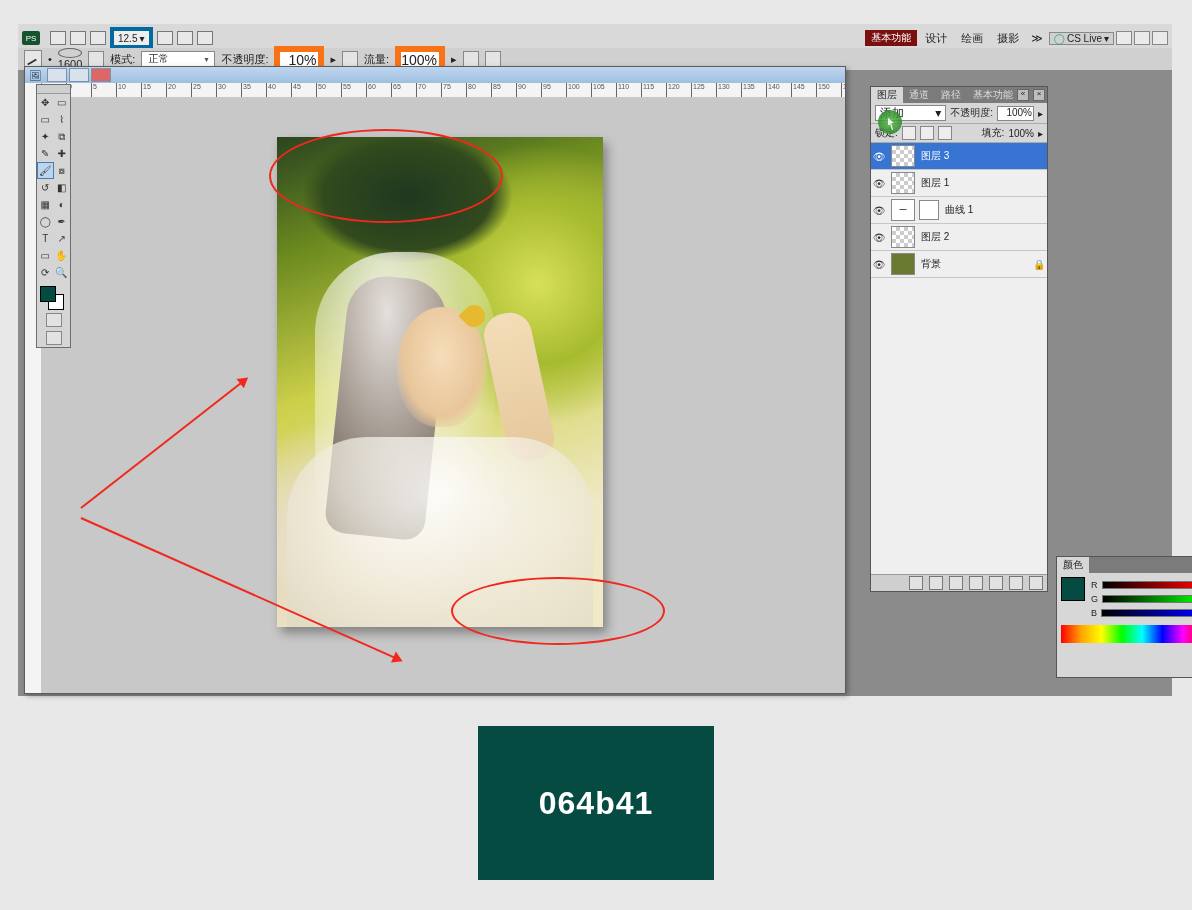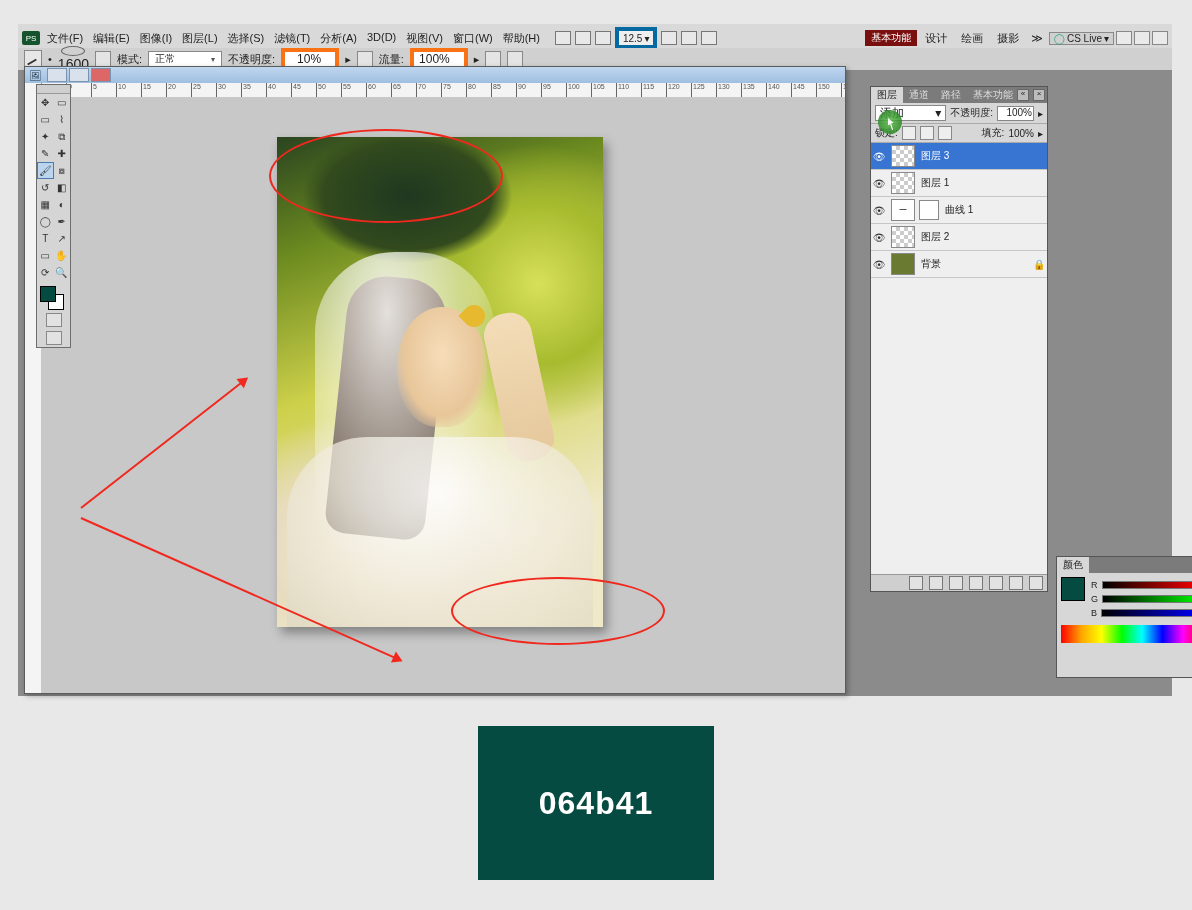--- a/index.html
+++ b/index.html
@@ -15,25 +15,25 @@
   .menubar .glyph{width:14px;height:12px;border:1px solid #777;background:#e8e8e8}
   .menubar .zoomsel{background:#eee;border:4px solid #0369a1;font-size:10px;padding:0 4px;height:14px;display:flex;align-items:center}
   .menubar .chip{background:#7a0f0f;color:#fff;font-size:10px;padding:1px 6px}
   .menubar .chip2{padding:1px 6px}
   .menubar .csl{background:#d0d0d0;border:1px solid #888;padding:0 4px;font-size:10px;display:flex;align-items:center;gap:2px}
   .menubar .winbtn{width:14px;height:12px;border:1px solid #888;background:#eaeaea}
   
   .optbar{position:absolute;left:0;top:24px;right:0;height:22px;background:#d0d0d0;border-bottom:1px solid #8a8a8a;display:flex;align-items:center;gap:6px;padding:0 6px}
   .optbar .brushprev{width:16px;height:16px;background:#e7e7e7;border:1px solid #888;position:relative}
   .optbar .brushprev:after{content:"";position:absolute;left:2px;top:10px;width:10px;height:2px;background:#333;transform:rotate(-30deg)}
-  .optbar .numlbl{font-size:14px}
+  .optbar .numlbl{font-size:11px}
   .optbar .sel{background:#fff;border:1px solid #888;padding:0 6px;height:15px;font-size:10px;display:flex;align-items:center;min-width:60px;justify-content:space-between}
   .optbar .sel .car{font-size:8px;color:#555}
   .optbar .lbl{font-size:11px}
-  .optbar .pct{background:#fff;border:4px solid #f97316;width:36px;height:14px;font-size:12px;text-align:right;padding-right:14px}
+  .optbar .pct{background:#fff;border:6px solid #f97316;width:36px;height:14px;font-size:14px;text-align:right;padding-right:2px}
   .optbar .tiny{width:14px;height:14px;border:1px solid #888;background:#e4e4e4}
   
   .toolbox{position:absolute;left:18px;top:60px;width:33px;background:#d5d5d5;border:1px solid #6d6d6d;display:flex;flex-direction:column}
   .toolbox .tabbar{height:8px;background:#cfcfcf;border-bottom:1px solid #9a9a9a}
   .toolrow{display:flex}
   .tool{width:15px;height:15px;border:1px solid transparent;position:relative;display:flex;align-items:center;justify-content:center;font-size:10px;color:#333}
   .tool.sel{background:#bcd5ef;border:1px solid #4a7ab0}
   .swatches{position:relative;height:26px;margin-top:2px}
   .swatch-f{position:absolute;left:3px;top:3px;width:14px;height:14px;background:#064b41;border:1px solid #000}
   .swatch-b{position:absolute;left:11px;top:11px;width:14px;height:14px;background:#fff;border:1px solid #000}
@@ -106,33 +106,20 @@
   .cursor:after{content:"";position:absolute;left:10px;top:8px;width:8px;height:12px;background:#fff;clip-path:polygon(0 0,70% 40%,40% 45%,65% 100%,50% 100%,28% 52%,0 60%)}
 </style>
 </head>
 <body>
 
 <div class="app">
   <div class="topstrip"></div>
 
   <div class="menubar">
     <div class="ps">PS</div>
-    <div id="menuitems" style="display:flex">
-        <div class="mi">文件(F)</div>
-        <div class="mi">编辑(E)</div>
-        <div class="mi">图像(I)</div>
-        <div class="mi">图层(L)</div>
-        <div class="mi">选择(S)</div>
-        <div class="mi">滤镜(T)</div>
-        <div class="mi">分析(A)</div>
-        <div class="mi">3D(D)</div>
-        <div class="mi">视图(V)</div>
-        <div class="mi">窗口(W)</div>
-        <div class="mi">帮助(H)</div>
-      </div>
     <div class="icongrp" style="margin-left:8px">
       <div class="glyph"></div>
       <div class="glyph"></div>
       <div class="glyph"></div>
       <div class="zoomsel">
           <span>12.5</span>
           <span style="margin-left:2px">▾</span>
         </div>
       <div class="glyph"></div>
       <div class="glyph"></div>

